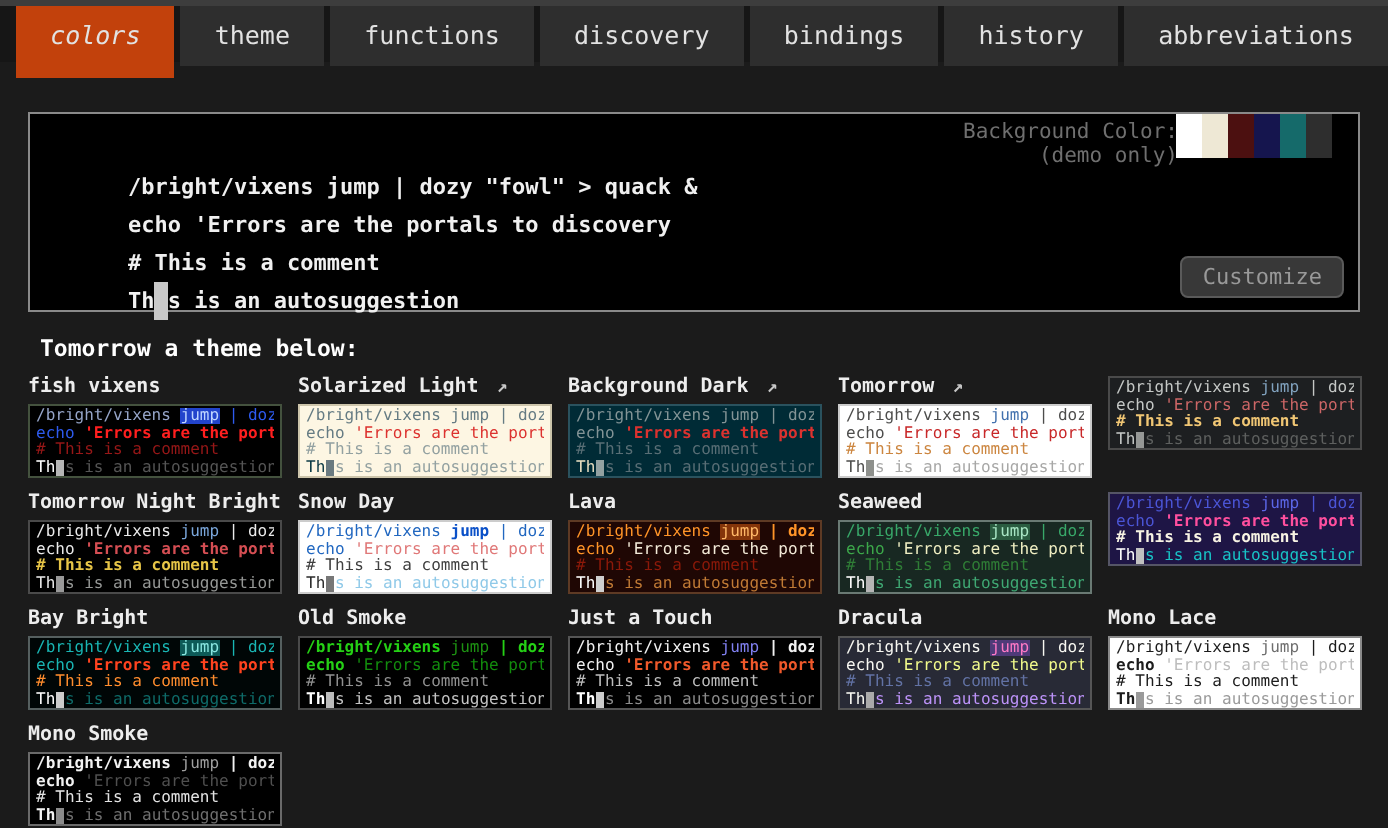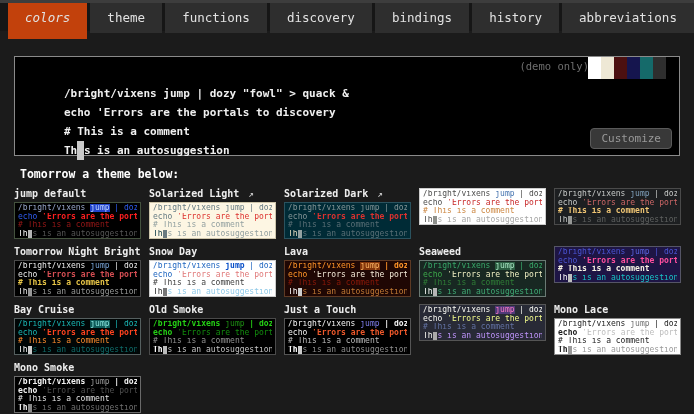--- a/index.html
+++ b/index.html
@@ -50,60 +50,64 @@
     <div class="tab">theme</div>
     <div class="tab">functions</div>
     <div class="tab">discovery</div>
     <div class="tab">bindings</div>
     <div class="tab">history</div>
     <div class="tab">abbreviations</div>
   </div>
 
 <div class="term">
   <div class="bg-label">
+    <div>Background Color:</div>
     <div>(demo only)</div>
   </div>
   <div class="swatches">
       <span class="swatch" style="background: rgb(255, 255, 255);"></span>
       <span class="swatch" style="background: rgb(238, 232, 213);"></span>
       <span class="swatch" style="background: rgb(76, 16, 16);"></span>
       <span class="swatch" style="background: rgb(21, 21, 78);"></span>
       <span class="swatch" style="background: rgb(21, 106, 106);"></span>
       <span class="swatch" style="background: rgb(46, 46, 46);"></span>
       <span class="swatch" style="background: rgb(0, 0, 0);"></span>
     </div>
   <div class="termlines"><div><span style="color: rgb(240, 240, 240);">/bright/vixens jump | dozy "fowl" &gt; quack &amp;</span></div><div><span style="color: rgb(240, 240, 240);">echo 'Errors are the portals to discovery</span></div><div><span style="color: rgb(240, 240, 240);"># This is a comment</span></div><div><span style="color: rgb(240, 240, 240);">Th</span><span class="cursor" style="color: rgb(201, 201, 201); background: rgb(201, 201, 201);">i</span><span style="color: rgb(240, 240, 240);">s is an autosuggestion</span></div></div>
   <button class="customize">Customize</button>
 </div>
 
 <div class="themes-heading">Tomorrow a theme below:</div>
 
 <div class="grid">
   <div class="card">
     <div class="card-title">
-      <span>jump default</span>
+      <span>fish vixens</span>
     </div>
     <div class="card-prev" style="background: rgb(0, 0, 0); border: 1px solid rgb(68, 82, 62);"><div class="pline"><span style="color: rgb(150, 165, 200);">/bright/vixens </span><span style="color: rgb(191, 213, 255); background: rgb(34, 68, 204);">jump</span><span style="color: rgb(46, 91, 239);"> | dozy </span></div><div class="pline"><span style="color: rgb(46, 91, 239);">echo </span><span style="color: rgb(255, 31, 31); font-weight: bold;">'Errors are the portals to discovery</span></div><div class="pline"><span style="color: rgb(151, 23, 23);"># This is a comment</span></div><div class="pline"><span style="color: rgb(255, 255, 255);">Th</span><span style="color: rgb(181, 181, 181); background: rgb(181, 181, 181);">i</span><span style="color: rgb(85, 85, 85);">s is an autosuggestion</span></div></div>
   </div>
 
   <div class="card">
     <div class="card-title">
       <span>Solarized Light</span>
     <span class="ext">↗</span></div>
     <div class="card-prev" style="background: rgb(253, 246, 227); border: 1px solid rgb(205, 197, 171);"><div class="pline"><span style="color: rgb(101, 123, 131);">/bright/vixens </span><span style="color: rgb(101, 123, 131);">jump</span><span style="color: rgb(101, 123, 131);"> | dozy </span></div><div class="pline"><span style="color: rgb(101, 123, 131);">echo </span><span style="color: rgb(220, 50, 47);">'Errors are the portals to discovery</span></div><div class="pline"><span style="color: rgb(147, 161, 161);"># This is a comment</span></div><div class="pline"><span style="color: rgb(7, 54, 66);">Th</span><span style="color: rgb(106, 122, 128); background: rgb(106, 122, 128);">i</span><span style="color: rgb(147, 161, 161);">s is an autosuggestion</span></div></div>
   </div>
 
   <div class="card">
     <div class="card-title">
-      <span>Solarized Dark</span>
+      <span>Background Dark</span>
     <span class="ext">↗</span></div>
     <div class="card-prev" style="background: rgb(0, 43, 54); border: 1px solid rgb(42, 82, 94);"><div class="pline"><span style="color: rgb(131, 148, 150);">/bright/vixens </span><span style="color: rgb(131, 148, 150);">jump</span><span style="color: rgb(131, 148, 150);"> | dozy </span></div><div class="pline"><span style="color: rgb(131, 148, 150);">echo </span><span style="color: rgb(220, 50, 47); font-weight: bold;">'Errors are the portals to discovery</span></div><div class="pline"><span style="color: rgb(88, 110, 117);"># This is a comment</span></div><div class="pline"><span style="color: rgb(230, 221, 192);">Th</span><span style="color: rgb(147, 161, 161); background: rgb(147, 161, 161);">i</span><span style="color: rgb(88, 110, 117);">s is an autosuggestion</span></div></div>
   </div>
 
   <div class="card">
+    <div class="card-title">
+      <span>Tomorrow</span>
+    <span class="ext">↗</span></div>
     <div class="card-prev" style="background: rgb(255, 255, 255); border: 1px solid rgb(204, 204, 204);"><div class="pline"><span style="color: rgb(77, 77, 76);">/bright/vixens </span><span style="color: rgb(66, 113, 174);">jump</span><span style="color: rgb(77, 77, 76);"> | dozy </span></div><div class="pline"><span style="color: rgb(77, 77, 76);">echo </span><span style="color: rgb(200, 40, 41);">'Errors are the portals to discovery</span></div><div class="pline"><span style="color: rgb(204, 134, 64);"># This is a comment</span></div><div class="pline"><span style="color: rgb(77, 77, 76);">Th</span><span style="color: rgb(142, 144, 140); background: rgb(142, 144, 140);">i</span><span style="color: rgb(167, 167, 166);">s is an autosuggestion</span></div></div>
   </div>
 
   <div class="card">
     <div class="card-prev" style="background: rgb(29, 31, 33); border: 1px solid rgb(74, 74, 74);"><div class="pline"><span style="color: rgb(197, 200, 198);">/bright/vixens </span><span style="color: rgb(129, 162, 190);">jump</span><span style="color: rgb(197, 200, 198);"> | dozy </span></div><div class="pline"><span style="color: rgb(197, 200, 198);">echo </span><span style="color: rgb(204, 102, 102);">'Errors are the portals to discovery</span></div><div class="pline"><span style="color: rgb(240, 198, 116); font-weight: bold;"># This is a comment</span></div><div class="pline"><span style="color: rgb(197, 200, 198);">Th</span><span style="color: rgb(150, 152, 150); background: rgb(150, 152, 150);">i</span><span style="color: rgb(94, 96, 95);">s is an autosuggestion</span></div></div>
   </div>
 
   <div class="card">
     <div class="card-title">
       <span>Tomorrow Night Bright</span>
@@ -131,40 +135,43 @@
     </div>
     <div class="card-prev" style="background: rgb(24, 40, 34); border: 1px solid rgb(106, 122, 116);"><div class="pline"><span style="color: rgb(56, 168, 105);">/bright/vixens </span><span style="color: rgb(168, 230, 196); background: rgb(42, 92, 64);">jump</span><span style="color: rgb(56, 168, 105);"> | dozy </span></div><div class="pline"><span style="color: rgb(60, 168, 74);">echo </span><span style="color: rgb(239, 238, 194);">'Errors are the portals to discovery</span></div><div class="pline"><span style="color: rgb(47, 125, 54);"># This is a comment</span></div><div class="pline"><span style="color: rgb(255, 255, 255);">Th</span><span style="color: rgb(181, 181, 181); background: rgb(181, 181, 181);">i</span><span style="color: rgb(63, 168, 115);">s is an autosuggestion</span></div></div>
   </div>
 
   <div class="card">
     <div class="card-prev" style="background: rgb(30, 21, 69); border: 1px solid rgb(85, 85, 102);"><div class="pline"><span style="color: rgb(75, 85, 214);">/bright/vixens </span><span style="color: rgb(91, 102, 230);">jump</span><span style="color: rgb(75, 85, 214);"> | dozy </span></div><div class="pline"><span style="color: rgb(75, 85, 214);">echo </span><span style="color: rgb(255, 79, 158); font-weight: bold;">'Errors are the portals to discovery</span></div><div class="pline"><span style="color: rgb(247, 243, 227); font-weight: bold;"># This is a comment</span></div><div class="pline"><span style="color: rgb(255, 255, 255);">Th</span><span style="color: rgb(192, 192, 192); background: rgb(192, 192, 192);">i</span><span style="color: rgb(24, 195, 198);">s is an autosuggestion</span></div></div>
   </div>
 
   <div class="card">
     <div class="card-title">
-      <span>Bay Cruise</span>
+      <span>Bay Bright</span>
     </div>
     <div class="card-prev" style="background: rgb(0, 6, 6); border: 1px solid rgb(85, 95, 95);"><div class="pline"><span style="color: rgb(25, 182, 180);">/bright/vixens </span><span style="color: rgb(138, 230, 224); background: rgb(13, 90, 88);">jump</span><span style="color: rgb(25, 182, 180);"> | dozy </span></div><div class="pline"><span style="color: rgb(25, 182, 180);">echo </span><span style="color: rgb(255, 67, 31); font-weight: bold;">'Errors are the portals to discovery</span></div><div class="pline"><span style="color: rgb(255, 141, 46);"># This is a comment</span></div><div class="pline"><span style="color: rgb(255, 255, 255);">Th</span><span style="color: rgb(204, 204, 204); background: rgb(204, 204, 204);">i</span><span style="color: rgb(14, 107, 105);">s is an autosuggestion</span></div></div>
   </div>
 
   <div class="card">
     <div class="card-title">
       <span>Old Smoke</span>
     </div>
     <div class="card-prev" style="background: rgb(0, 0, 0); border: 1px solid rgb(74, 74, 74);"><div class="pline"><span style="color: rgb(37, 208, 21); font-weight: bold;">/bright/vixens </span><span style="color: rgb(29, 146, 18);">jump</span><span style="color: rgb(37, 208, 21); font-weight: bold;"> | dozy </span></div><div class="pline"><span style="color: rgb(37, 208, 21); font-weight: bold;">echo </span><span style="color: rgb(18, 140, 13);">'Errors are the portals to discovery</span></div><div class="pline"><span style="color: rgb(144, 144, 144);"># This is a comment</span></div><div class="pline"><span style="color: rgb(255, 255, 255); font-weight: bold;">Th</span><span style="color: rgb(187, 187, 187); background: rgb(187, 187, 187);">i</span><span style="color: rgb(196, 196, 196);">s is an autosuggestion</span></div></div>
   </div>
 
   <div class="card">
     <div class="card-title">
       <span>Just a Touch</span>
     </div>
     <div class="card-prev" style="background: rgb(0, 0, 0); border: 1px solid rgb(85, 85, 85);"><div class="pline"><span style="color: rgb(242, 242, 242);">/bright/vixens </span><span style="color: rgb(128, 128, 240);">jump</span><span style="color: rgb(242, 242, 242); font-weight: bold;"> | dozy </span></div><div class="pline"><span style="color: rgb(242, 242, 242);">echo </span><span style="color: rgb(240, 89, 43); font-weight: bold;">'Errors are the portals to discovery</span></div><div class="pline"><span style="color: rgb(189, 189, 189);"># This is a comment</span></div><div class="pline"><span style="color: rgb(255, 255, 255); font-weight: bold;">Th</span><span style="color: rgb(204, 204, 204); background: rgb(204, 204, 204);">i</span><span style="color: rgb(140, 140, 140);">s is an autosuggestion</span></div></div>
   </div>
 
   <div class="card">
+    <div class="card-title">
+      <span>Dracula</span>
+    </div>
     <div class="card-prev" style="background: rgb(40, 42, 54); border: 1px solid rgb(85, 85, 85);"><div class="pline"><span style="color: rgb(248, 248, 242);">/bright/vixens </span><span style="color: rgb(255, 121, 198); background: rgb(79, 58, 120);">jump</span><span style="color: rgb(248, 248, 242);"> | dozy </span></div><div class="pline"><span style="color: rgb(248, 248, 242);">echo </span><span style="color: rgb(241, 250, 140);">'Errors are the portals to discovery</span></div><div class="pline"><span style="color: rgb(98, 114, 164);"># This is a comment</span></div><div class="pline"><span style="color: rgb(248, 248, 242);">Th</span><span style="color: rgb(170, 170, 170); background: rgb(170, 170, 170);">i</span><span style="color: rgb(189, 147, 249);">s is an autosuggestion</span></div></div>
   </div>
 
   <div class="card">
     <div class="card-title">
       <span>Mono Lace</span>
     </div>
     <div class="card-prev" style="background: rgb(255, 255, 255); border: 1px solid rgb(138, 138, 138);"><div class="pline"><span style="color: rgb(28, 28, 28);">/bright/vixens </span><span style="color: rgb(110, 110, 110);">jump</span><span style="color: rgb(28, 28, 28);"> | dozy </span></div><div class="pline"><span style="color: rgb(28, 28, 28); font-weight: bold;">echo </span><span style="color: rgb(189, 189, 189);">'Errors are the portals to discovery</span></div><div class="pline"><span style="color: rgb(28, 28, 28);"># This is a comment</span></div><div class="pline"><span style="color: rgb(28, 28, 28); font-weight: bold;">Th</span><span style="color: rgb(154, 154, 154); background: rgb(154, 154, 154);">i</span><span style="color: rgb(154, 154, 154);">s is an autosuggestion</span></div></div>
   </div>
 

